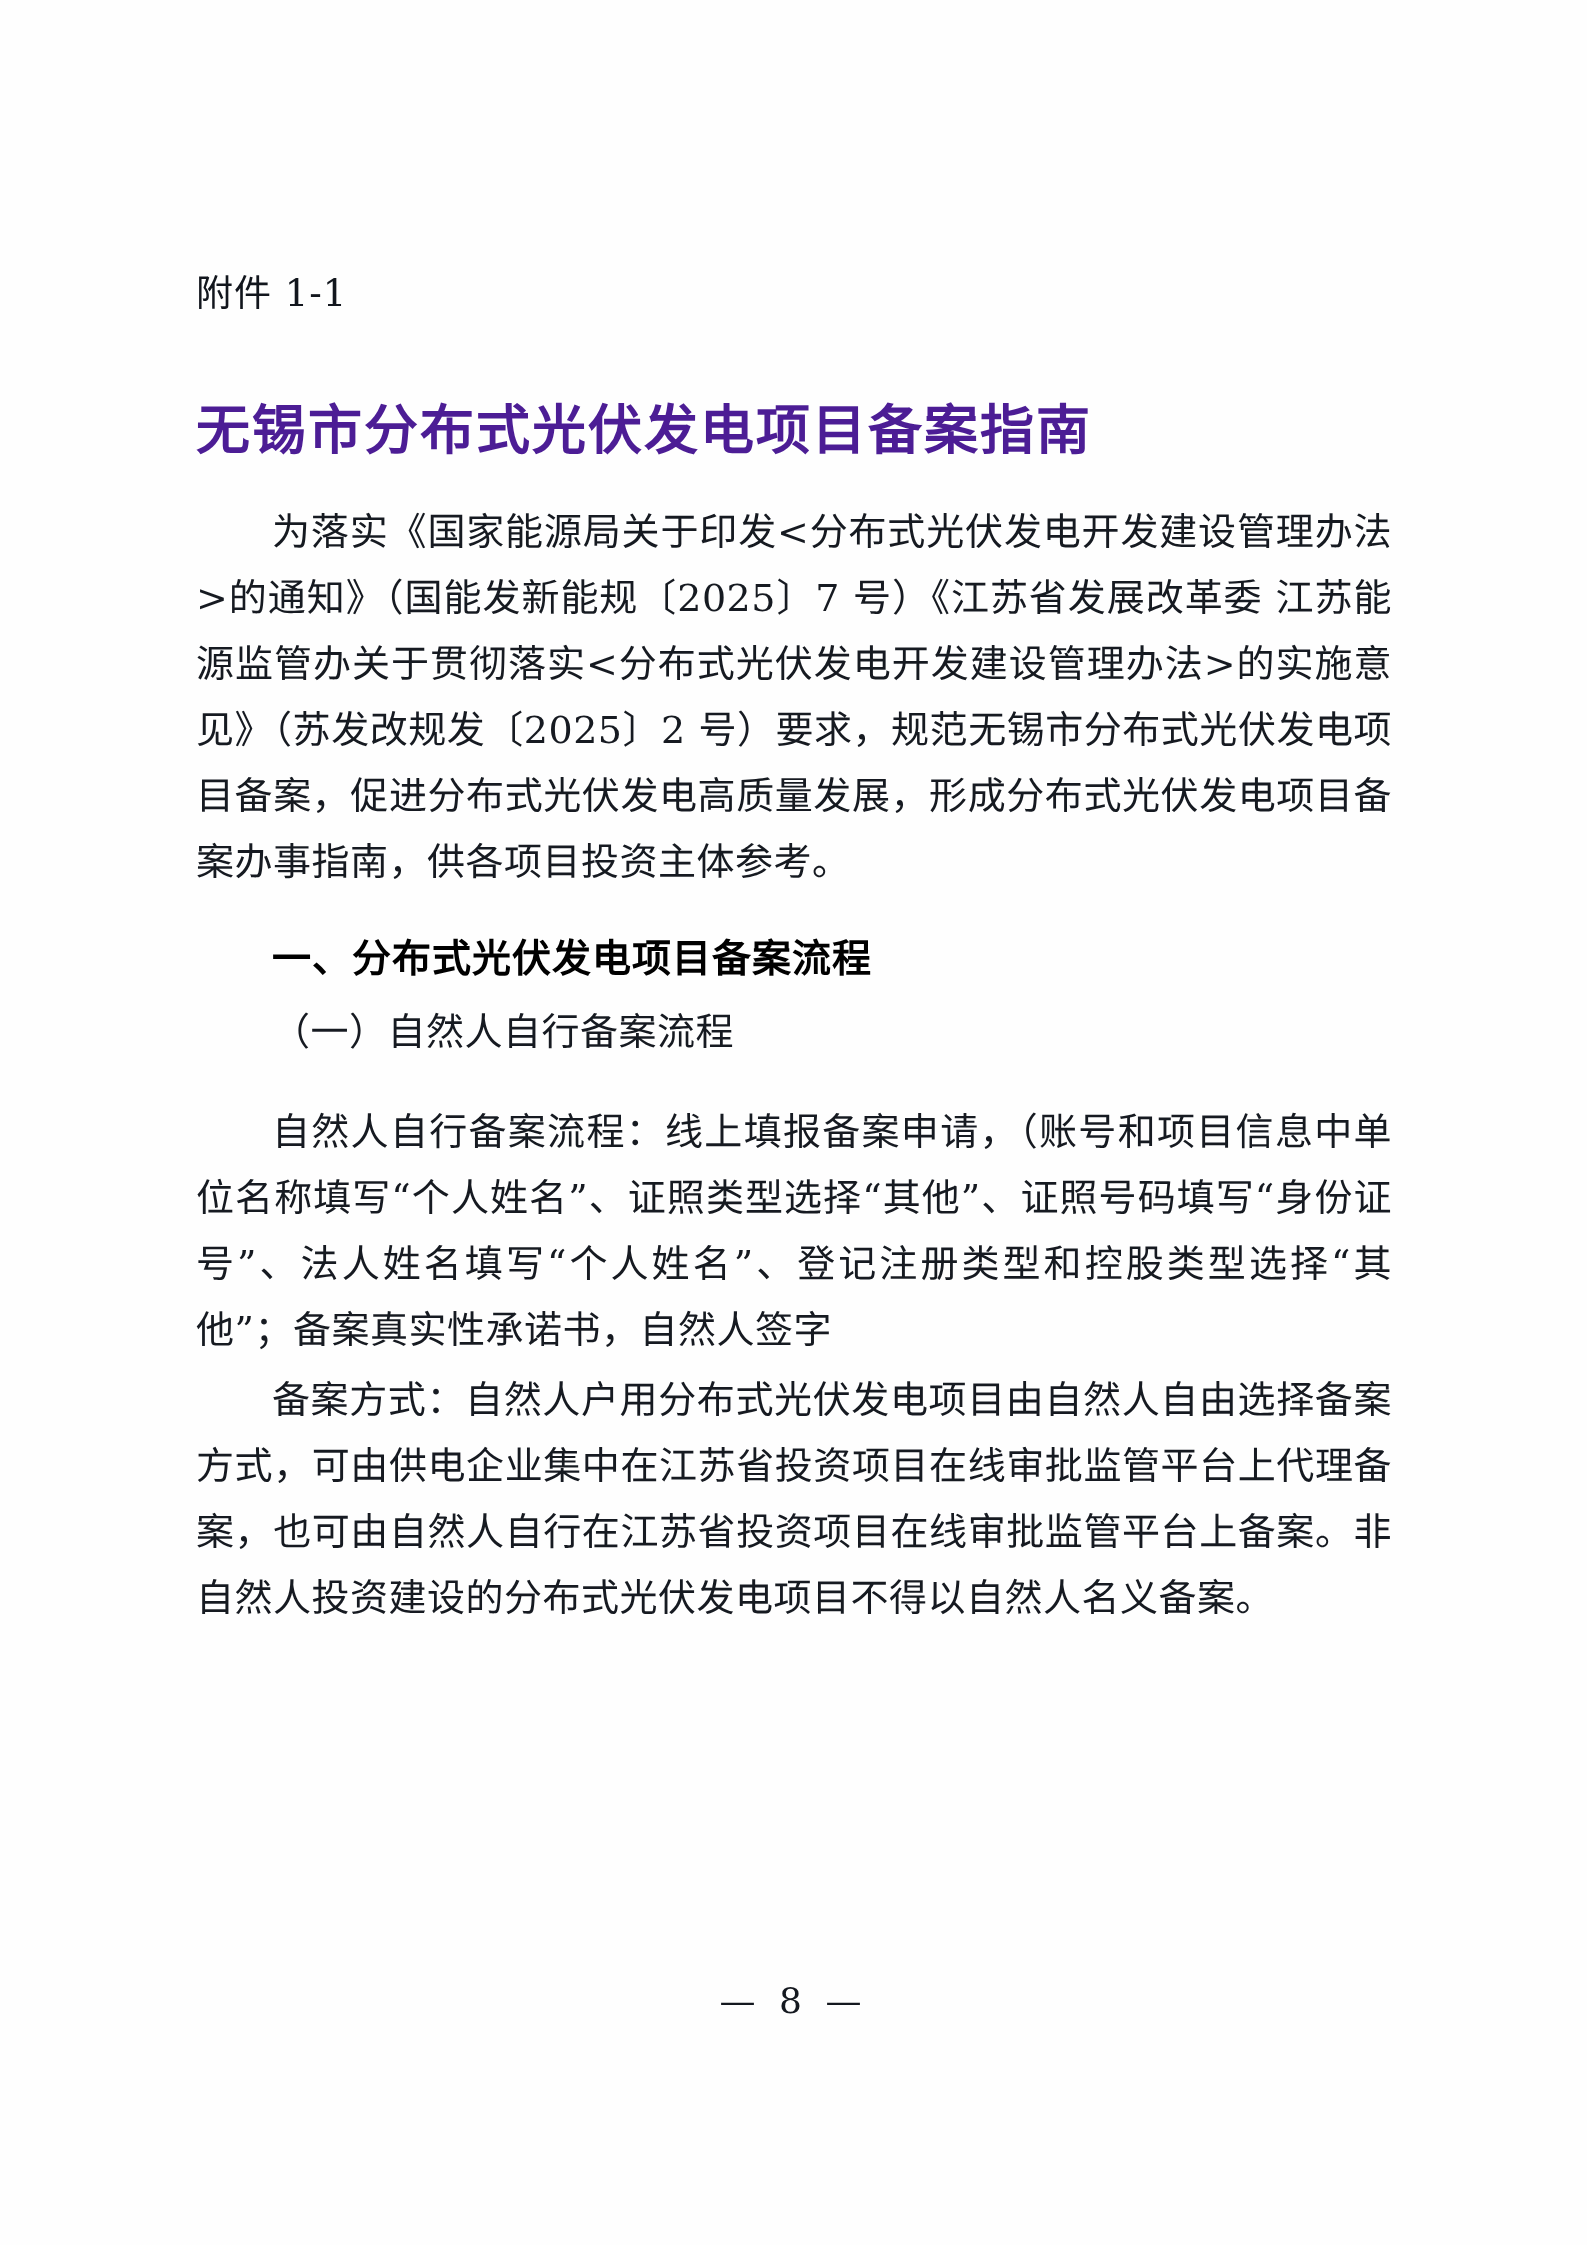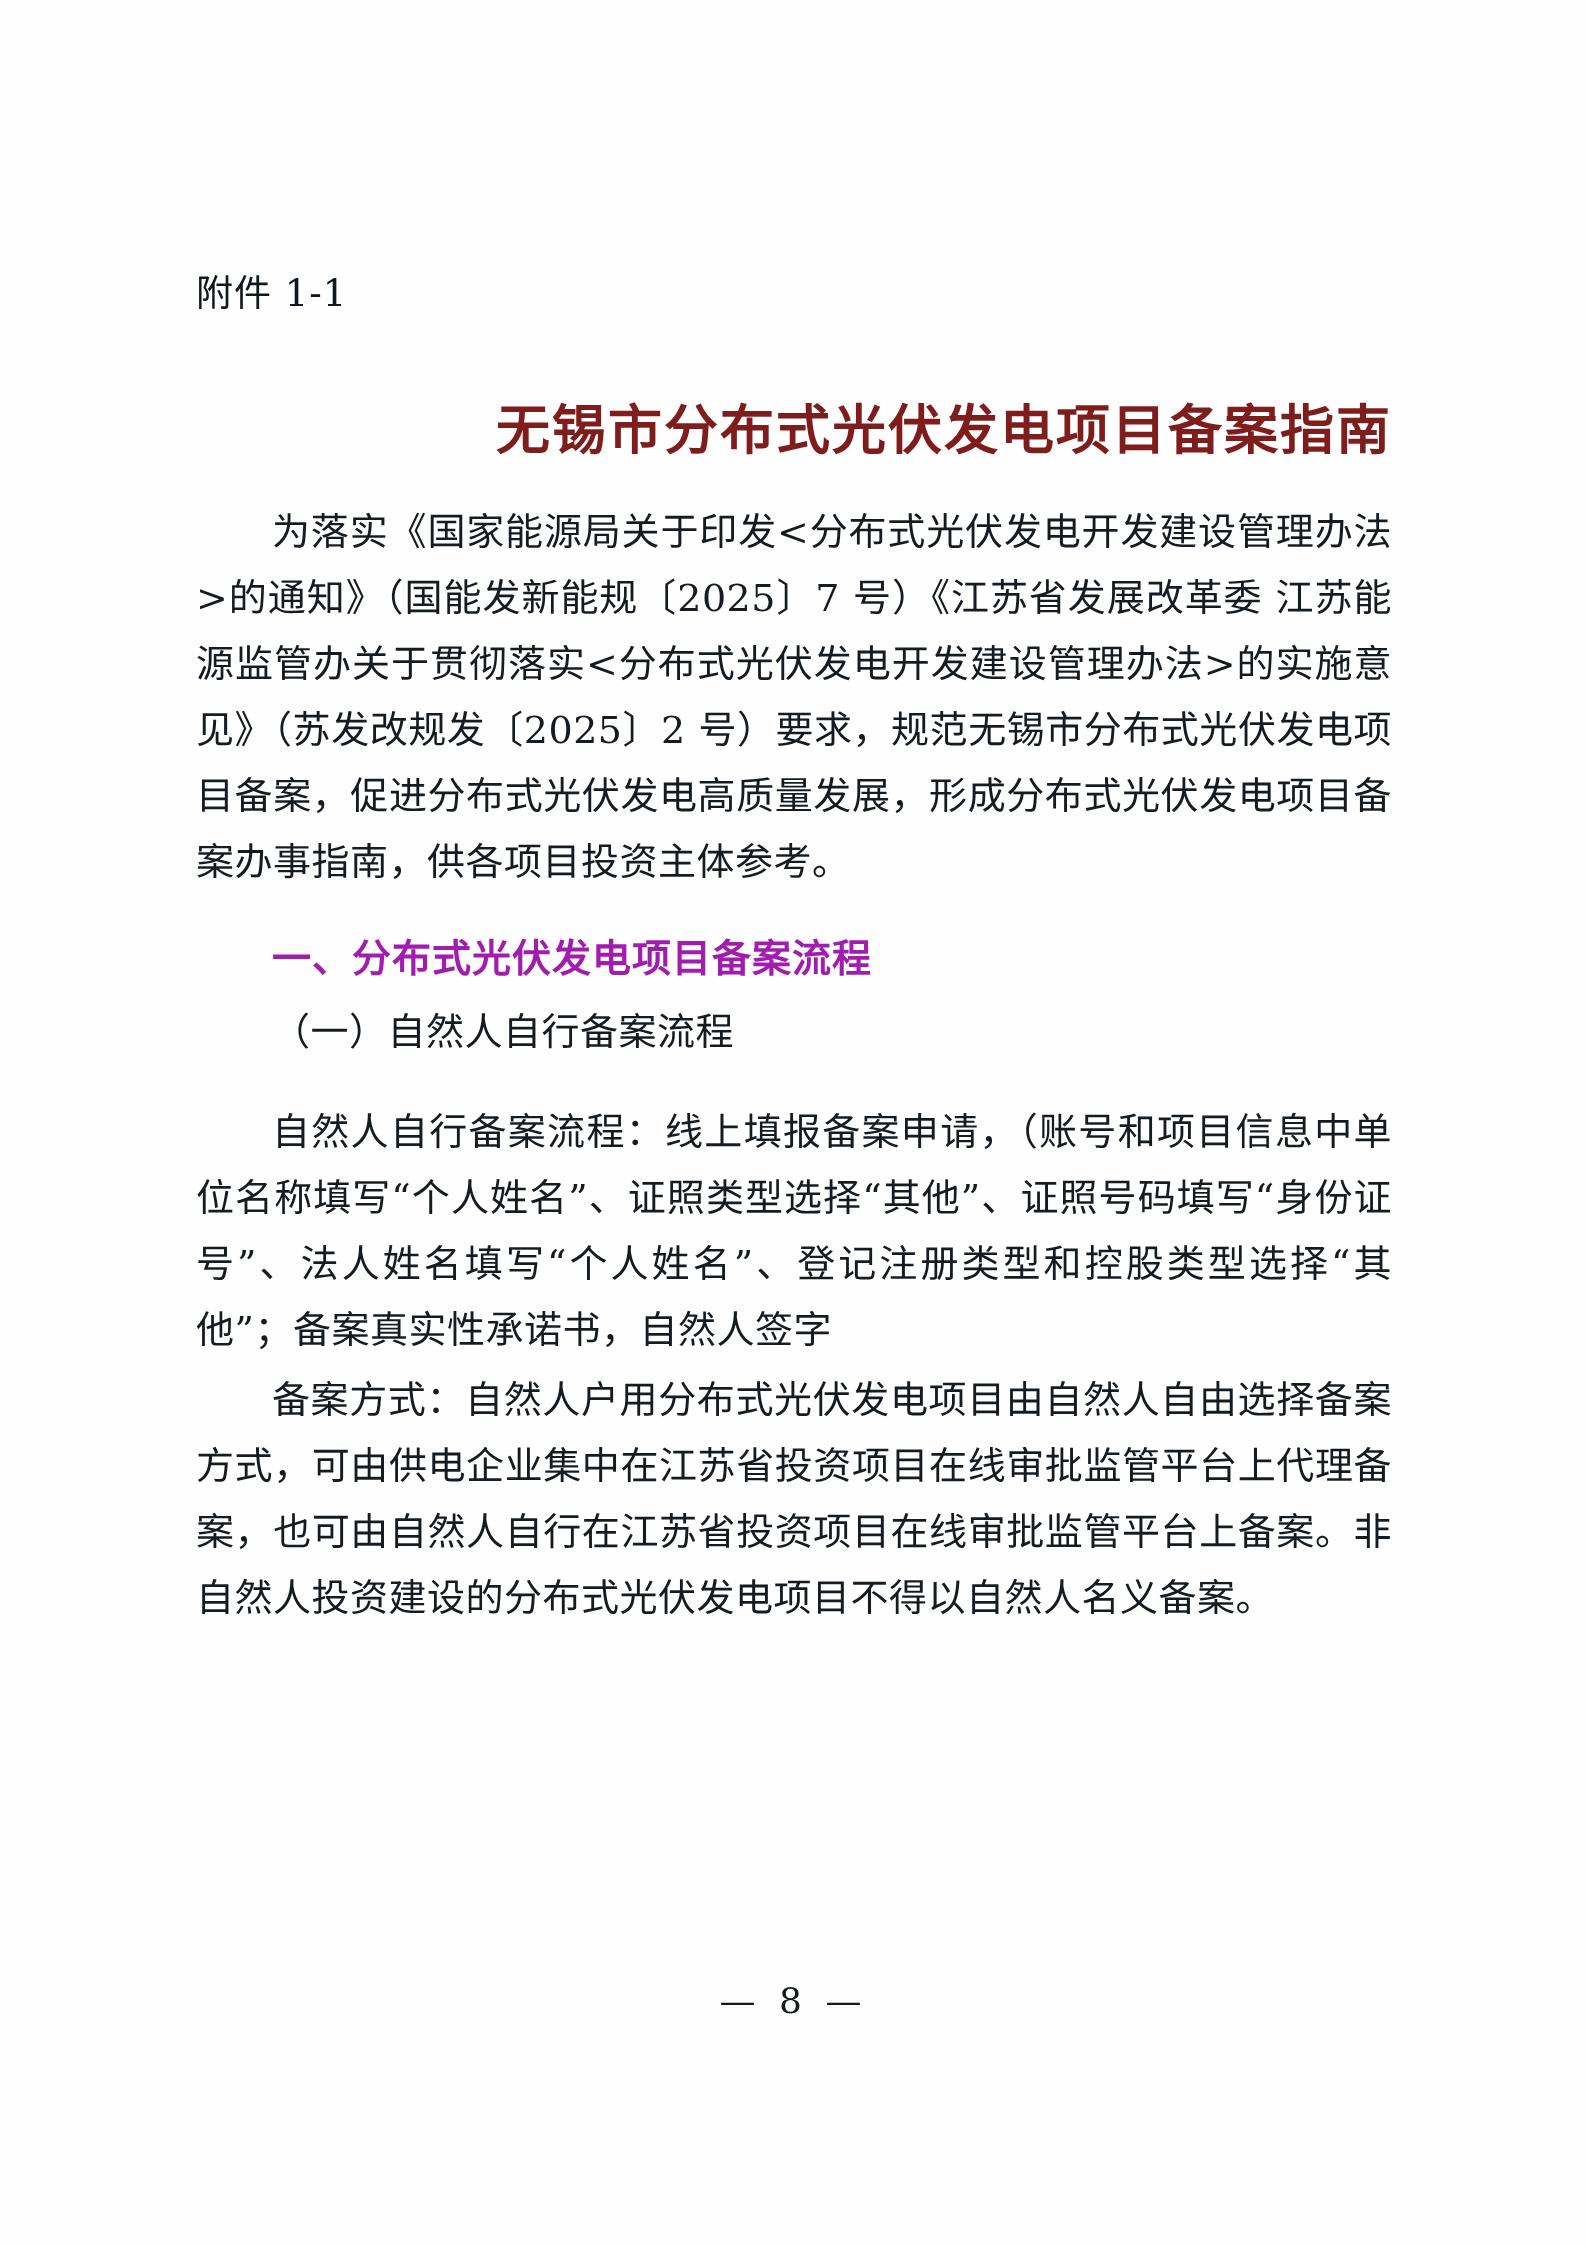--- a/index.html
+++ b/index.html
@@ -32,25 +32,25 @@
   .attachment-label {
     margin-top: 272px;
     font-size: 37px;
     line-height: 1.2;
     font-family: "DejaVu Serif", "Liberation Serif", serif;
     letter-spacing: 1px;
     color: #12161d;
   }
   .doc-title {
     margin-top: 70px;
-    text-align: right;
+    text-align: left;
     font-size: 54px;
     font-weight: bold;
     letter-spacing: 2px;
-    color: #7f1d1d;
+    color: #4c1d95;
     font-family: "DejaVu Serif", "Liberation Serif", serif;
   }
   .para {
     margin-top: 34px;
     font-size: 38px;
     line-height: 66px;
     text-align: justify;
     text-justify: inter-ideograph;
     letter-spacing: 0.5px;
     color: #161a21;
@@ -58,21 +58,21 @@
   .para.indent {
     text-indent: 76px;
   }
   .heading-1 {
     margin-top: 30px;
     font-size: 39px;
     line-height: 66px;
     font-weight: bold;
     text-indent: 76px;
     letter-spacing: 1px;
-    color: #a21caf;
+    color: #000000;
   }
   .heading-2 {
     margin-top: 8px;
     font-size: 38px;
     line-height: 66px;
     text-indent: 76px;
     letter-spacing: 0.5px;
     color: #161a21;
   }
   .tight {

